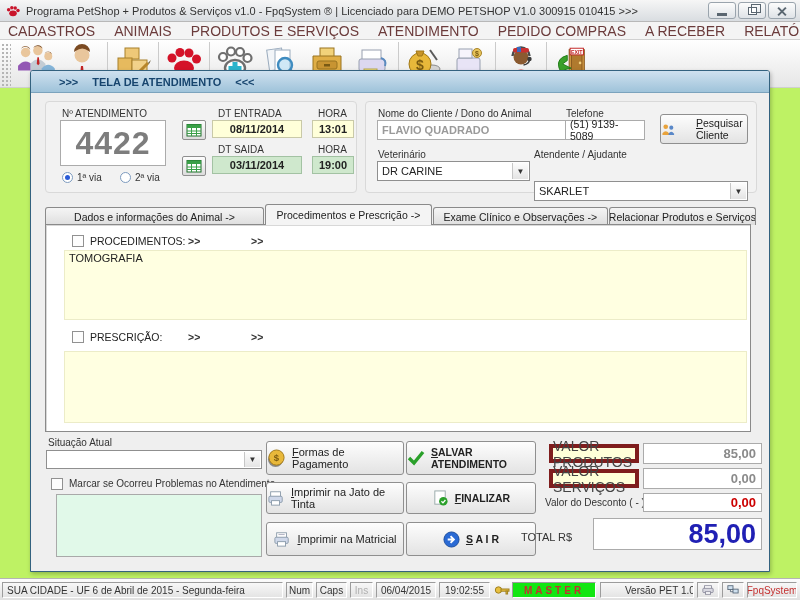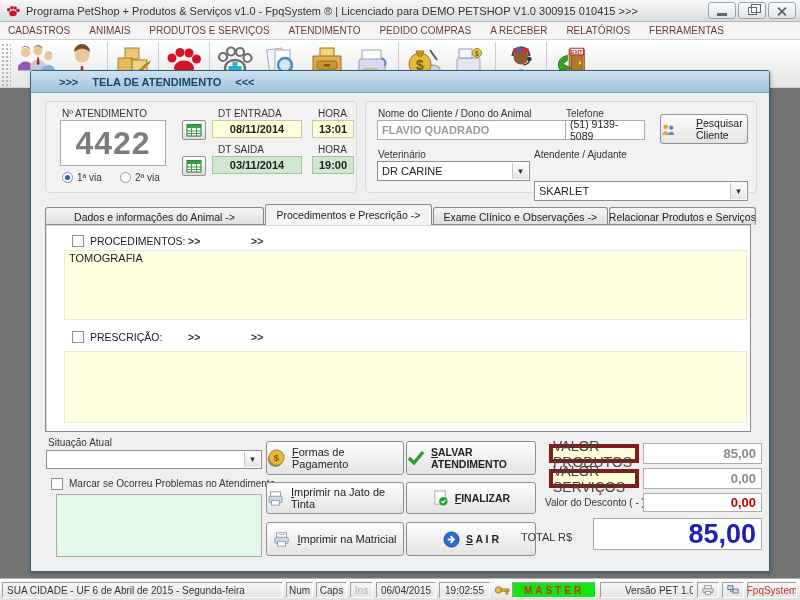--- a/index.html
+++ b/index.html
@@ -1,35 +1,35 @@
 <!DOCTYPE html>
 <html><head>
 <meta charset="utf-8">
 <style>
   * { margin:0; padding:0; box-sizing:border-box; }
   html,body { width:800px; height:600px; }
   body { font-family:"Liberation Sans", sans-serif; font-size:11px; color:#222; background:#e9e9e9; }
-  .screen { position:relative; width:800px; height:600px; overflow:hidden; background:#737373; }
+  .screen { position:relative; width:800px; height:600px; overflow:hidden; background:#bef264; }
   .abs { position:absolute; }
 
   
   .titlebar { left:0; top:0; width:800px; height:22px; background:linear-gradient(#f6f6f6,#d9dde1); border-bottom:1px solid #b8b8b8; display:flex; align-items:center; padding:0 6px; gap:6px; }
   .titlebar .t-text { font-size:11px; color:#333; white-space:nowrap; overflow:hidden; }
   .winbtns { position:absolute; right:4px; top:2px; display:flex; gap:2px; }
   .winbtn { width:28px; height:17px; background:linear-gradient(#fcfcfc,#dfe3e7); border:1px solid #9aa4ad; border-radius:3px; display:flex; align-items:center; justify-content:center; position:relative; }
   .glyph-min { width:10px; height:3px; background:#5a6670; margin-top:8px; }
   .glyph-restore { width:9px; height:8px; border:1px solid #5a6670; position:relative; background:#fff; }
   .glyph-restore:before { content:""; position:absolute; left:2px; top:-4px; width:8px; height:7px; border:1px solid #5a6670; }
   .glyph-x { position:relative; width:10px; height:10px; }
   .glyph-x:before,.glyph-x:after { content:""; position:absolute; left:4px; top:0; width:2px; height:11px; background:#5a6670; }
   .glyph-x:before { transform:rotate(45deg);} .glyph-x:after { transform:rotate(-45deg);}
 
   
   .menubar { left:0; top:22px; width:800px; height:18px; background:#f4f4f4; border-bottom:1px solid #d0d0d0; display:flex; align-items:center; padding-left:8px; gap:19px; }
-  .menu-item { color:#6b3b3b; font-size:10px; white-space:nowrap; cursor:default; }
+  .menu-item { color:#6b3b3b; font-size:14px; white-space:nowrap; cursor:default; }
 
   
   .toolbar { left:0; top:40px; width:800px; height:48px; background:linear-gradient(#ffffff,#e6e6e6); border-bottom:1px solid #cfcfcf; display:flex; align-items:flex-start; padding-top:2px; }
   .tb-handle { width:10px; height:44px; margin:1px 2px 0 1px; background-image:radial-gradient(#b5b5b5 1px, transparent 1.2px); background-size:4px 4px; }
   .tb-cell { width:46px; height:44px; display:flex; flex-direction:column; align-items:center; justify-content:flex-start; padding-top:2px; }
   .tb-cell svg { width:38px; height:36px; }
   .tb-sep { width:1px; height:44px; background:#cbcbcb; margin:0 2px; }
   .tb-label { font-size:9px; font-weight:bold; color:#333; line-height:8px; }
 
   

